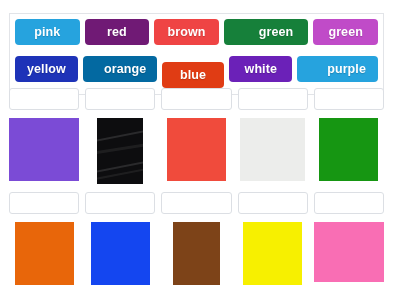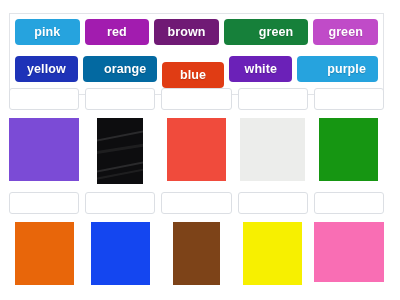--- a/index.html
+++ b/index.html
@@ -140,22 +140,22 @@
 </style>
 </head>
 <body style="background-color: rgb(255, 255, 255);">
 
 <div id="app">
 
   <div class="word-bank">
 
     <div class="word-row">
       <div class="word-tile" style="background-color: rgb(38, 163, 222);">pink</div>
-      <div class="word-tile" style="background-color: #a21caf;">red</div>
-      <div class="word-tile" style="background-color: #701a75;">brown</div>
+      <div class="word-tile" style="background-color: #701a75;">red</div>
+      <div class="word-tile" style="background-color: #ef4444;">brown</div>
       <div class="word-tile" style="background-color: rgb(22, 128, 58); padding-left: 20px;">green</div>
       <div class="word-tile" style="background-color: rgb(192, 75, 200);">green</div>
     </div>
 
     <div class="word-row">
       <div class="word-tile" style="background-color: rgb(30, 51, 184);">yellow</div>
       <div class="word-tile" style="background-color: #0369a1; padding-left: 11px;">orange</div>
       <div class="word-tile" style="background-color: rgb(224, 60, 20); margin-top: 12px;">blue</div>
       <div class="word-tile" style="background-color: rgb(107, 33, 184);">white</div>
       <div class="word-tile" style="background-color: rgb(38, 163, 222); padding-left: 18px;">purple</div>

